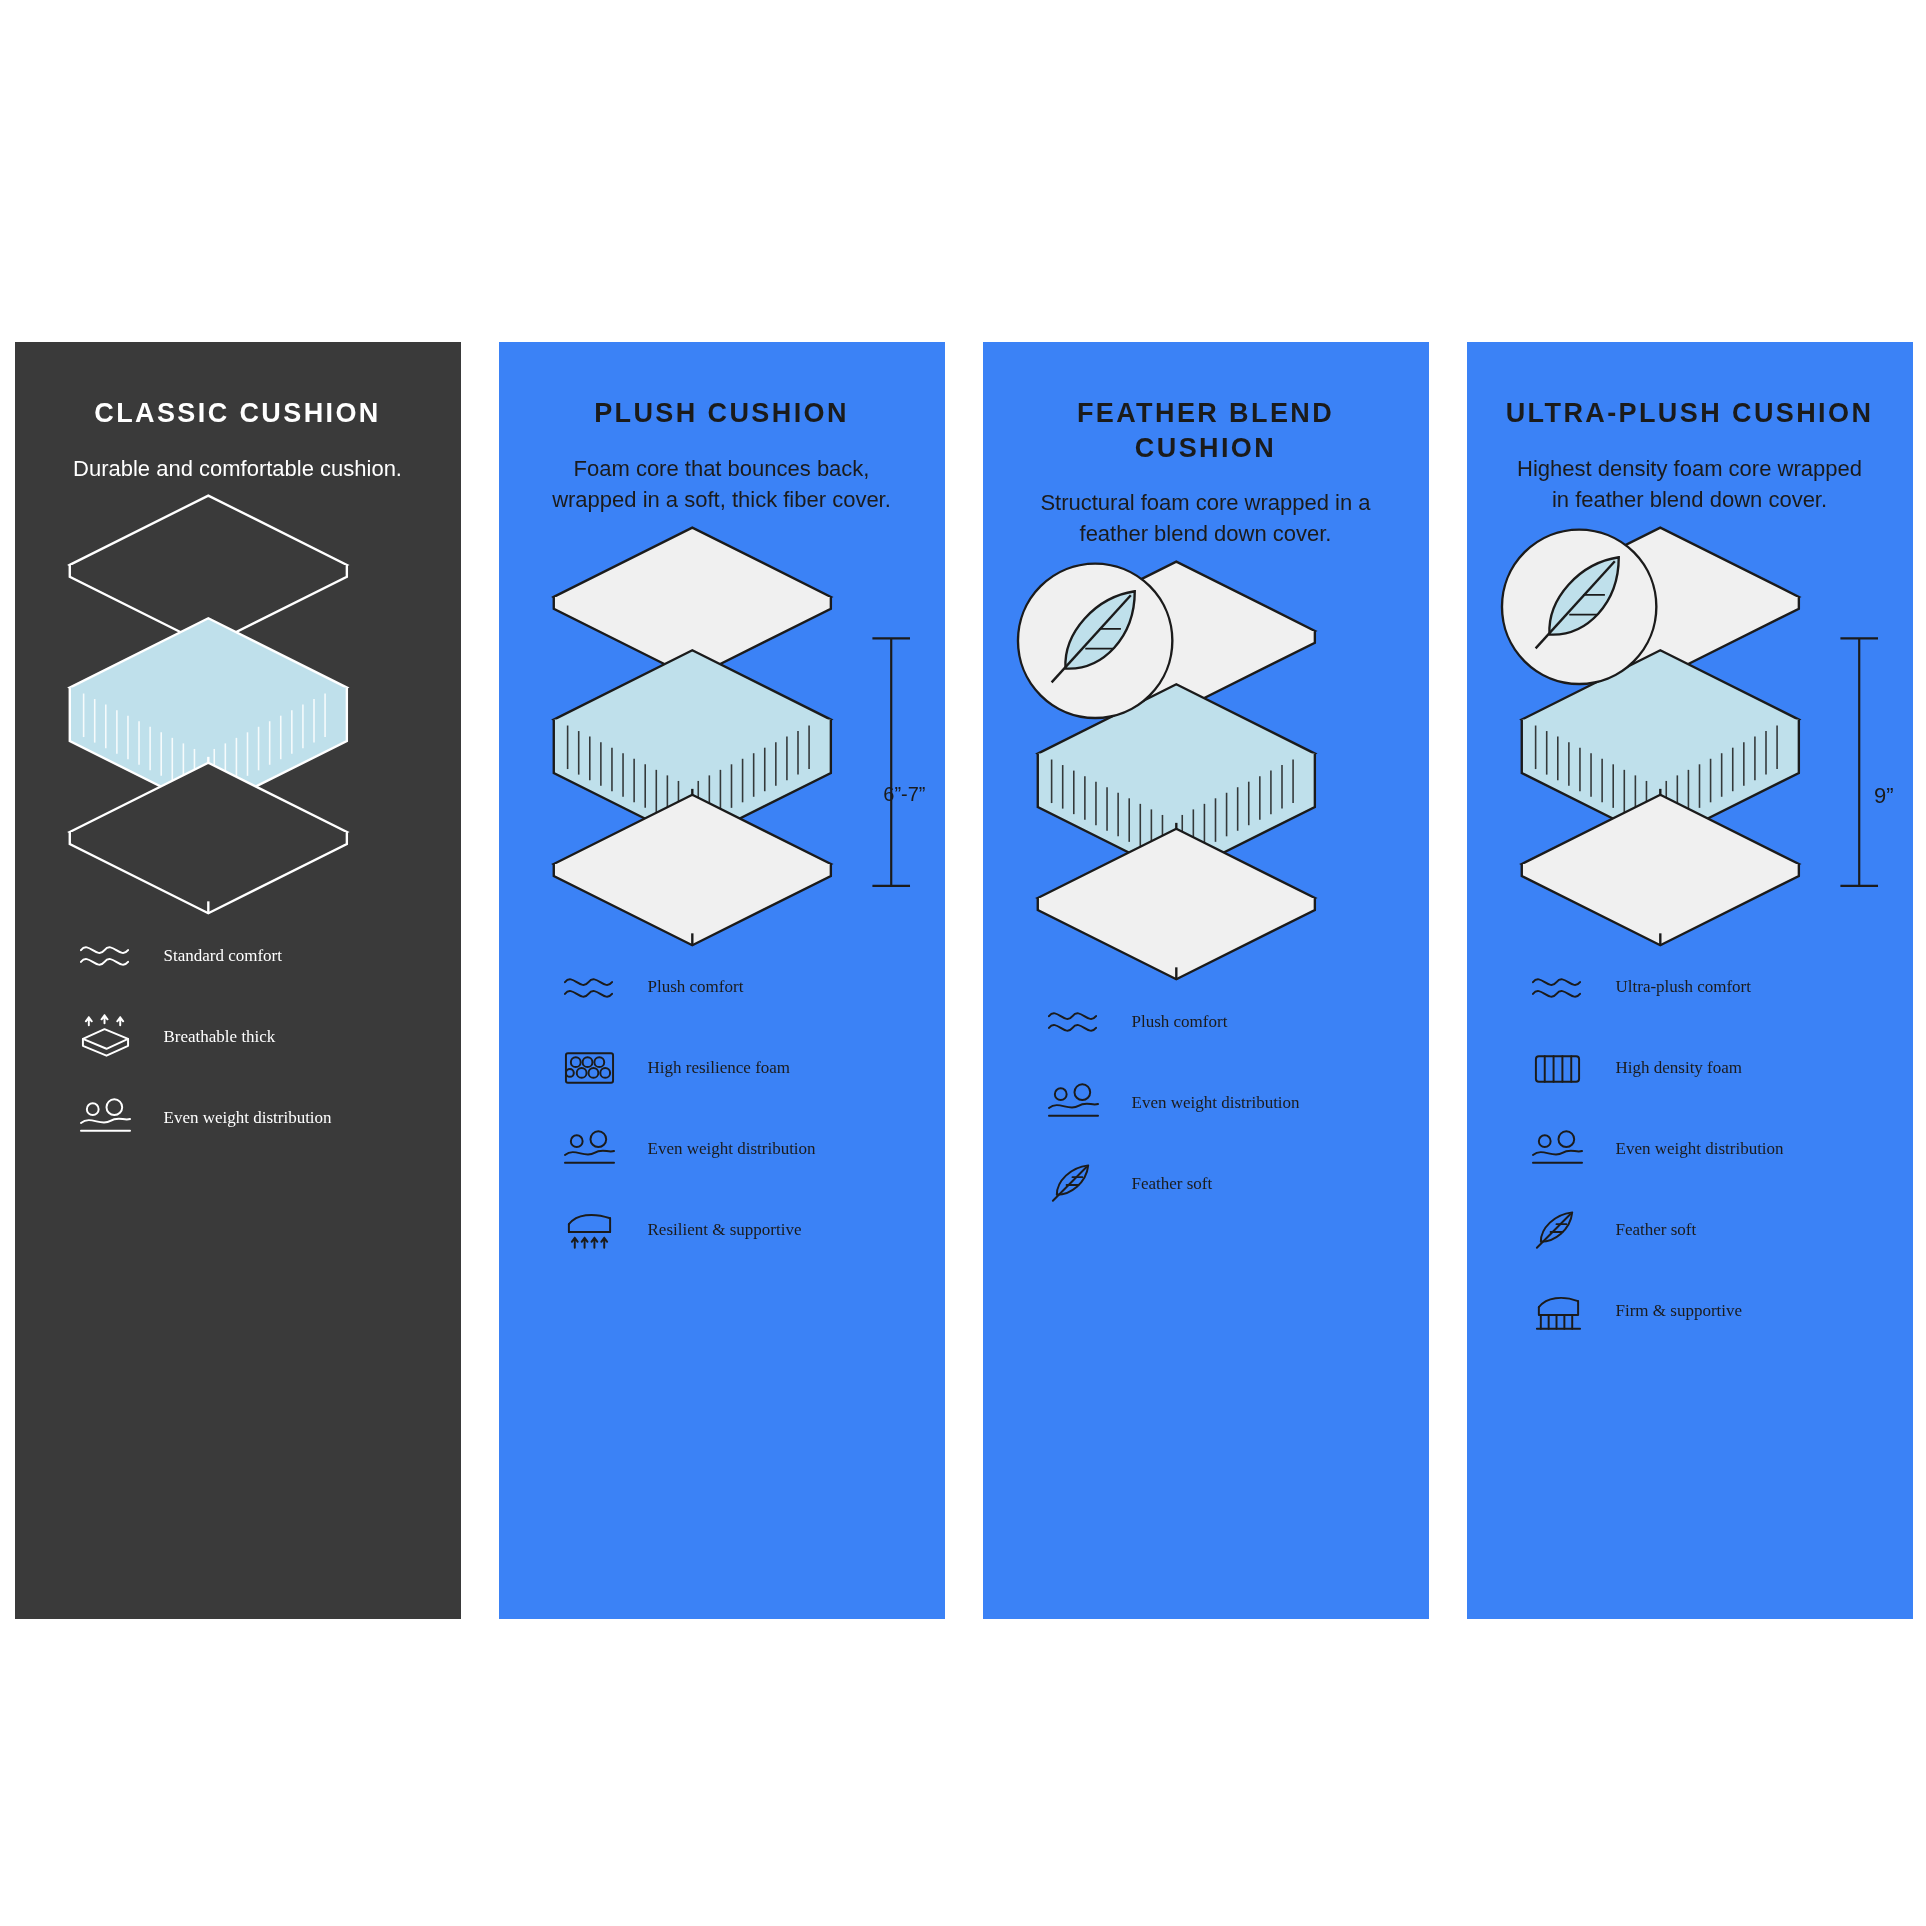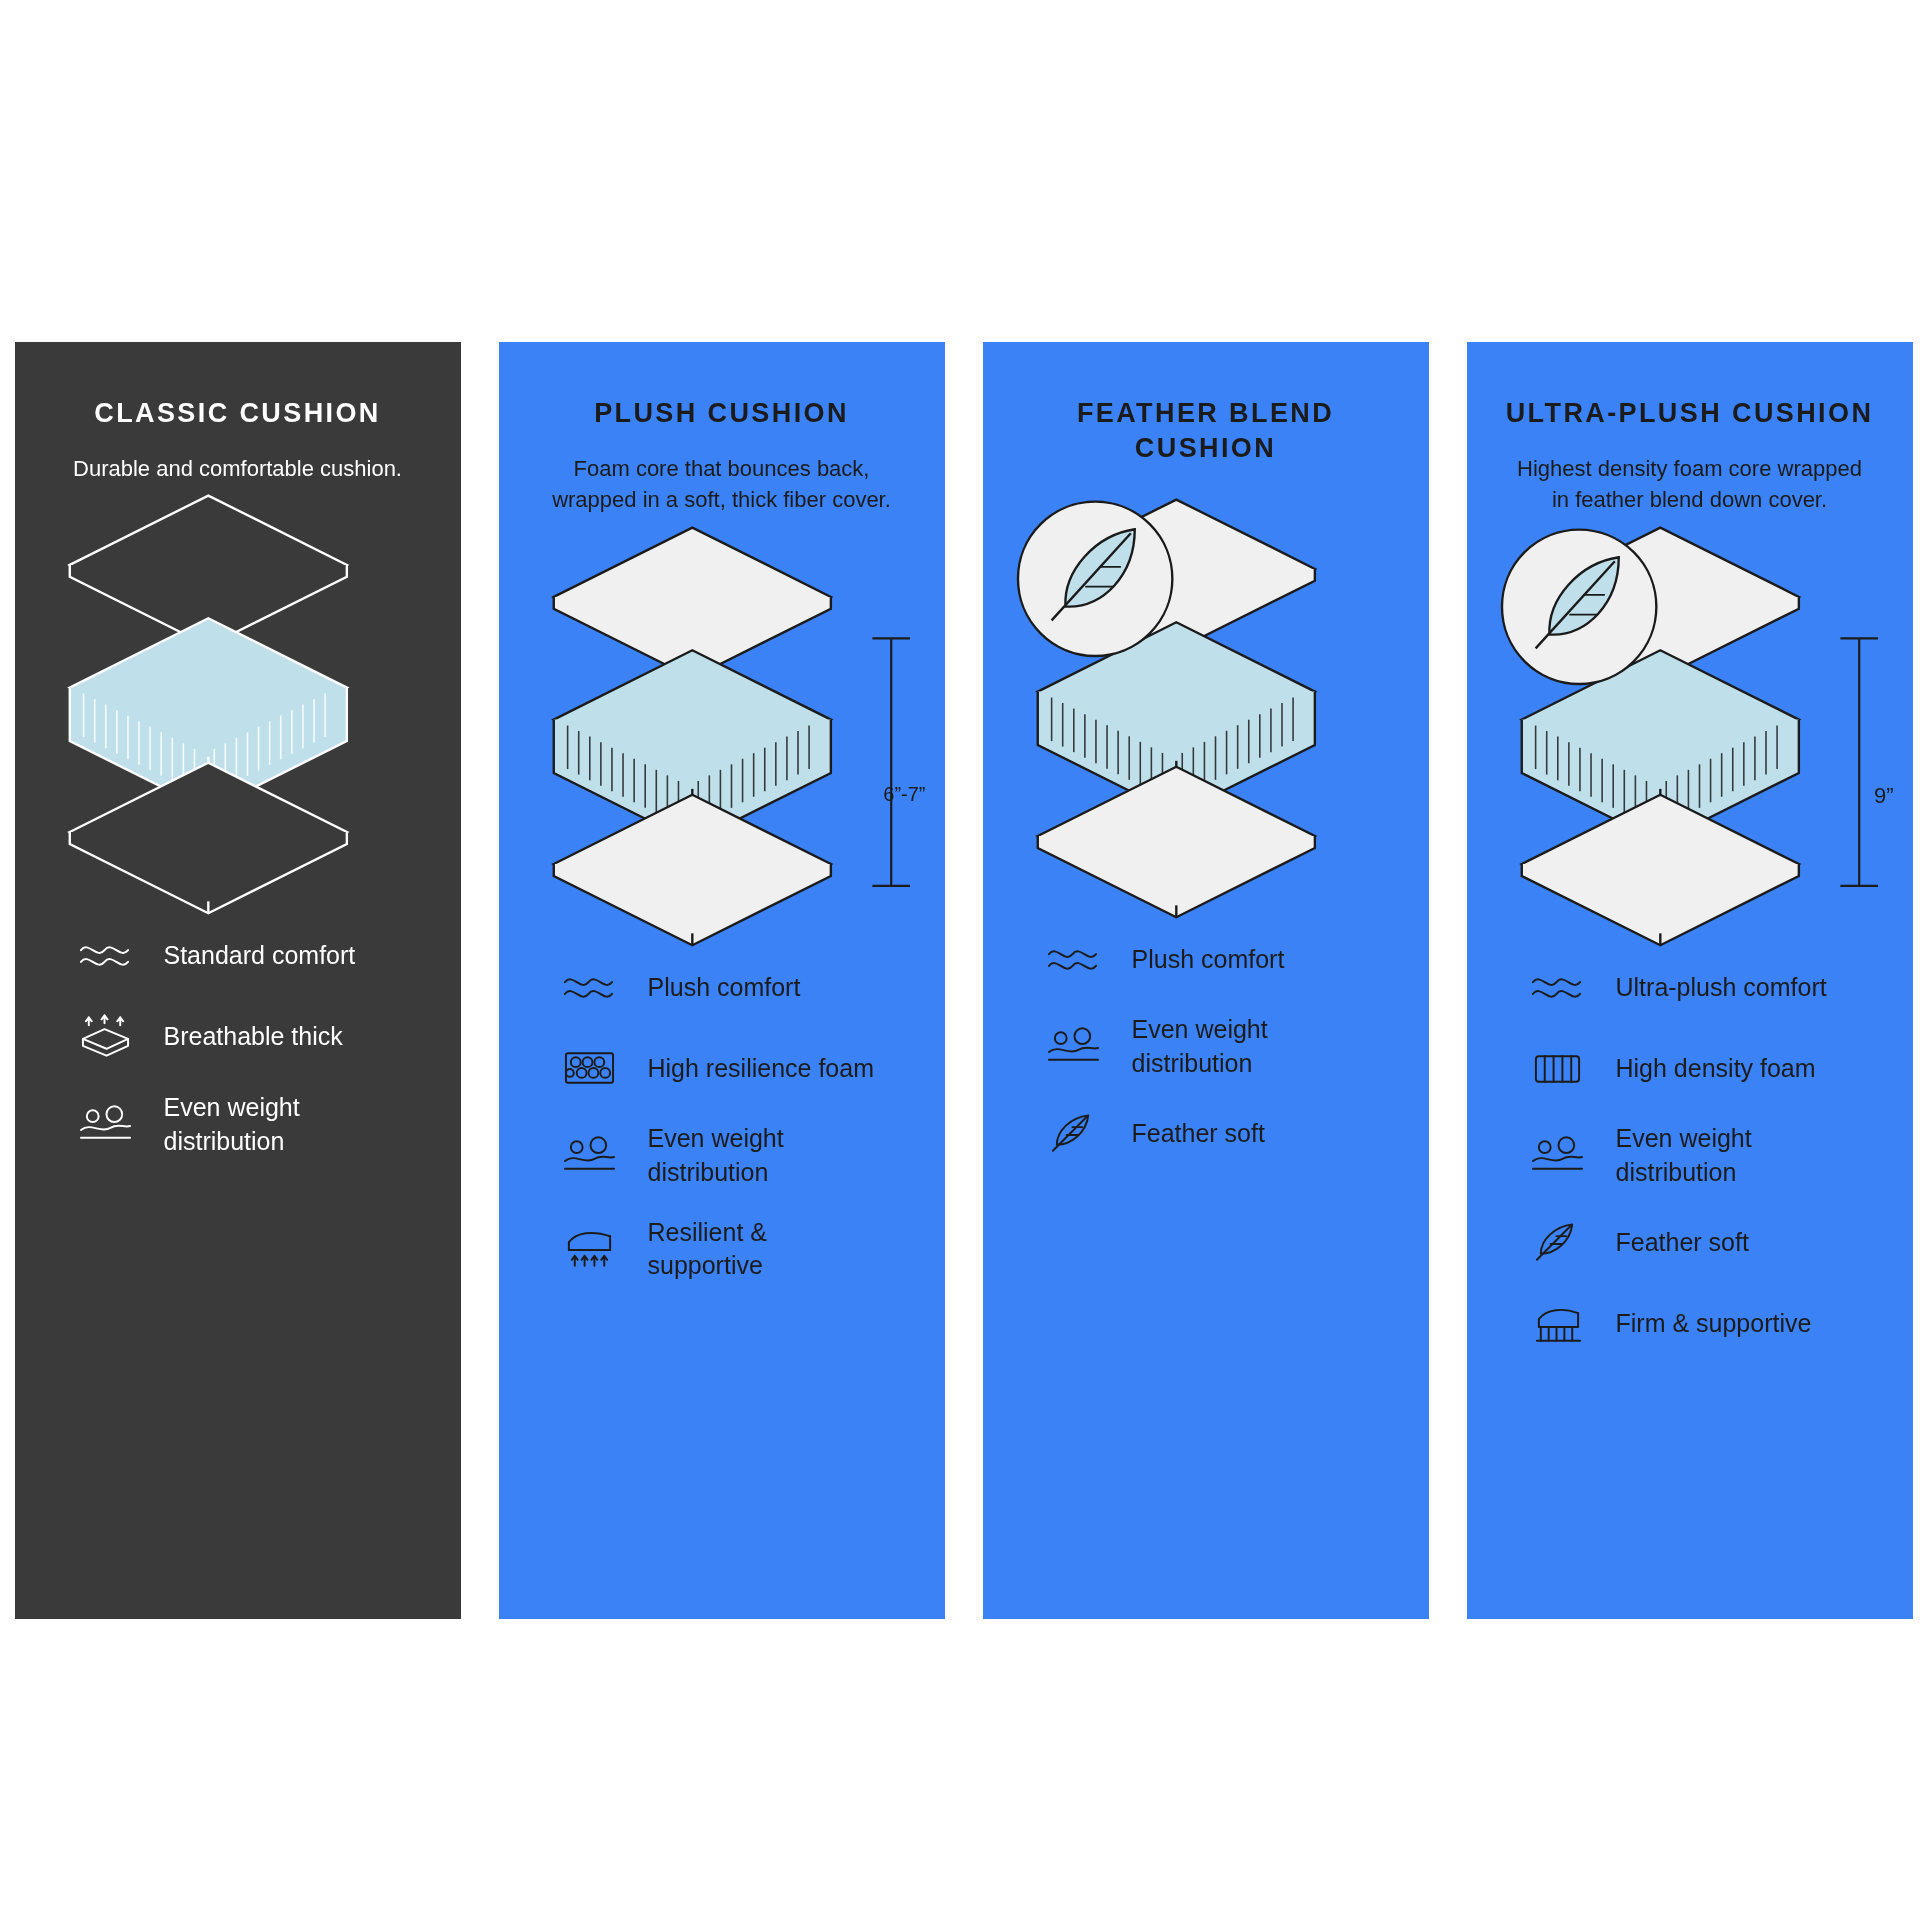--- a/index.html
+++ b/index.html
@@ -91,23 +91,24 @@
   }
   .feature-icon {
     flex: 0 0 65px;
     width: 65px;
     height: 55px;
     display: flex;
     align-items: center;
     justify-content: center;
   }
   .feature-label {
-    font-size: 25px;
+    font-size: 17px;
     line-height: 1.35;
     max-width: 228px;
+    font-family: Liberation Serif, serif;
   }
   .dark .feature-label { color: #ffffff; }
   .light .feature-label { color: #1b1b1b; }
 </style>
 </head>
 <body>
 
 <div class="board">
   <div class="cards" id="cards-container">
       <div class="card dark">
@@ -284,20 +285,21 @@
                 <path d="M32 40 L32 30 M32 30 L29 34 M32 30 L35 34"></path>
                 <path d="M42 40 L42 30 M42 30 L39 34 M42 30 L45 34"></path>
               </svg>
             </span>
             <span class="feature-label">Resilient &amp; supportive</span>
           </div>
         </div>
       </div>
       <div class="card light">
         <h2 class="card-title">FEATHER BLEND CUSHION</h2>
+        <p class="card-desc">Structural foam core wrapped in a feather blend down cover.</p>
         <div class="diagram-wrap">
           <svg width="396" height="475" viewBox="0 0 400 480" fill="none">
             <g>
               <path d="M30 108 L170 38 L310 108 L170 178 Z" fill="#f0f0f0" stroke="#1b1b1b" stroke-width="2.4"></path>
               <path d="M30 108 L30 120 L170 190 L310 120 L310 108" fill="#f0f0f0" stroke="#1b1b1b" stroke-width="2.4"></path>
               <path d="M170 178 L170 190" stroke="#1b1b1b" stroke-width="2.4"></path>
             </g>
             <g>
               <path d="M30 232 L170 162 L310 232 L170 302 Z" fill="#bfe0eb" stroke="#1b1b1b" stroke-width="2.4"></path>
               <path d="M30 232 L30 286 L170 356 L310 286 L310 232" fill="#bfe0eb" stroke="#1b1b1b" stroke-width="2.4"></path>

